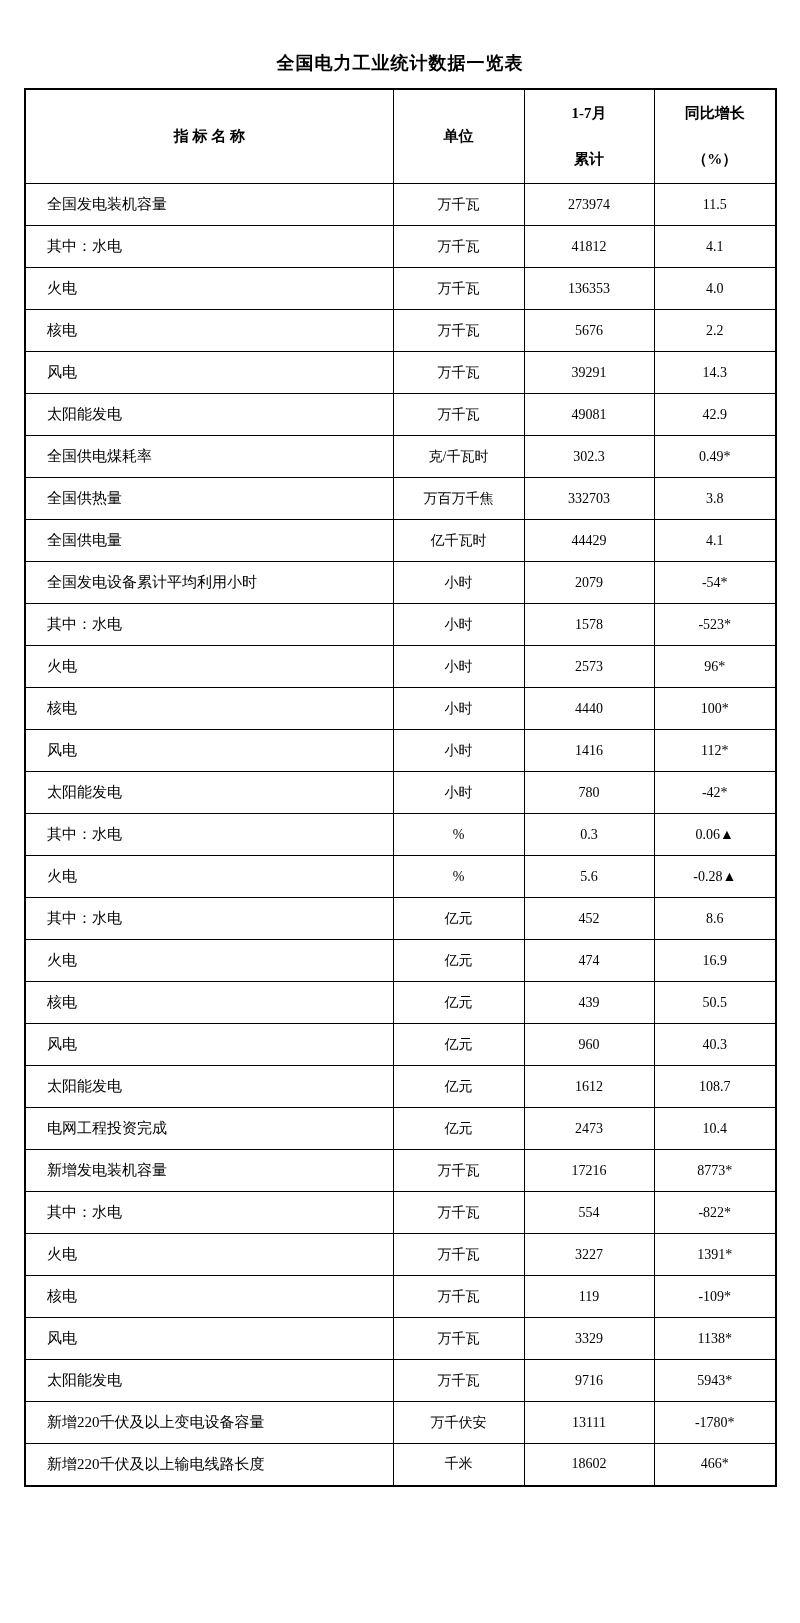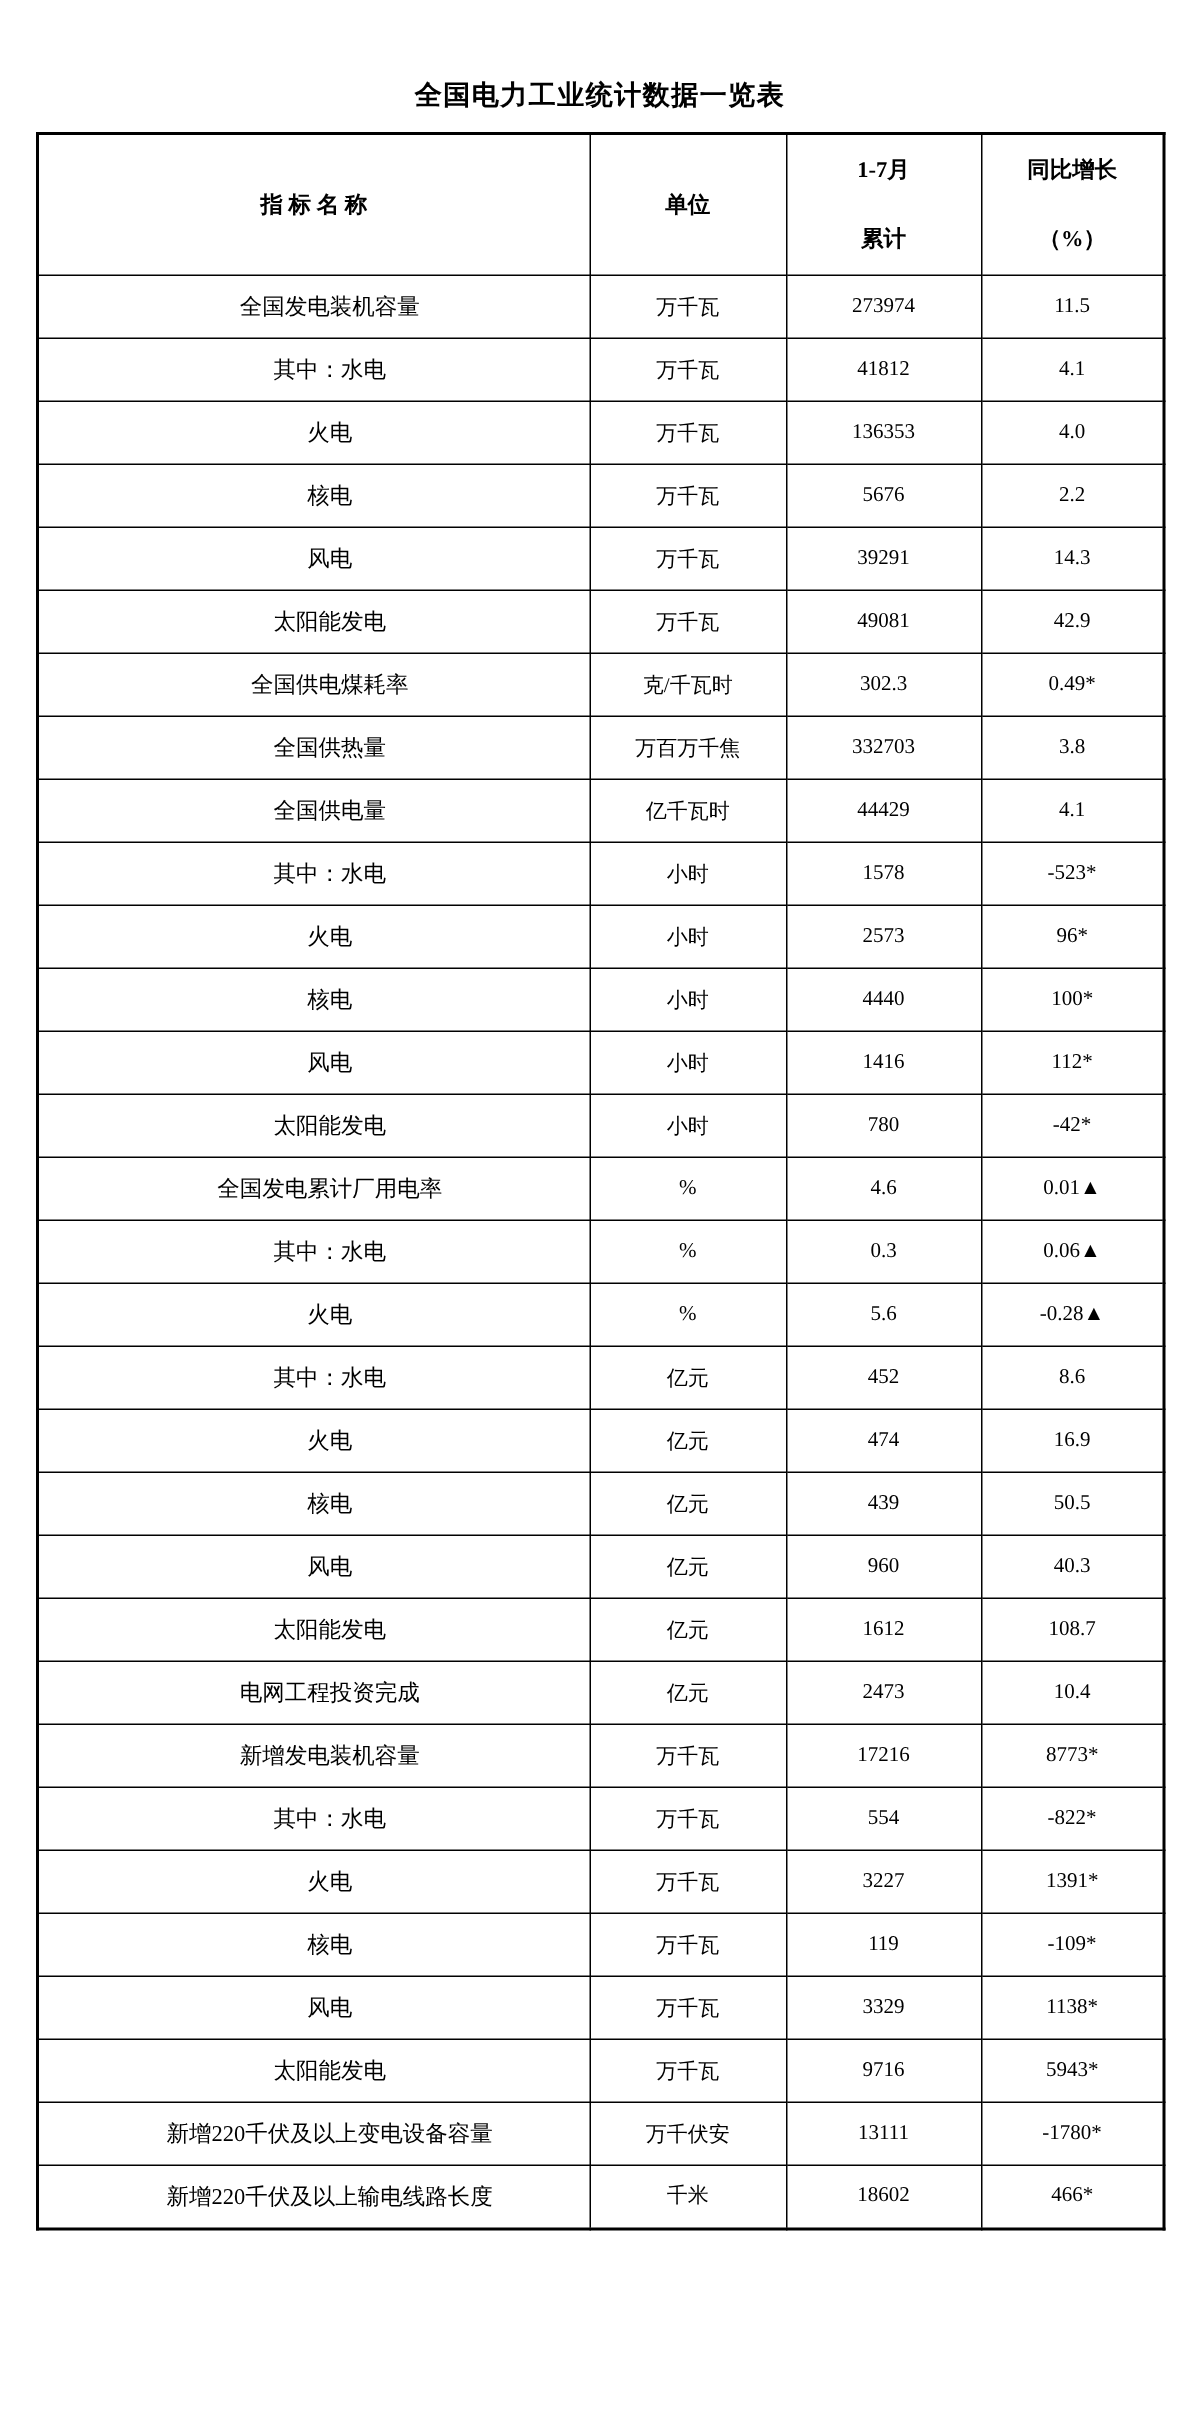--- a/index.html
+++ b/index.html
@@ -54,21 +54,21 @@
     justify-content: center;
     gap: 27px;
   }
   .stats-table tbody td {
     height: 42px;
     font-size: 14px;
     text-align: center;
     padding: 0;
   }
   .stats-table tbody td.cell-indicator {
-    text-align: center;
+    text-align: left;
     font-size: 15px;
     padding-left: 21px;
   }
   .cell-indicator.ind-0 { padding-left: 7px; }
   .cell-indicator.ind-1 { padding-left: 32px; }
   .cell-indicator.ind-2 { padding-left: 65px; }
 </style>
 </head>
 <body>
 
@@ -159,20 +159,26 @@
   </tr>
 
 
   <tr>
     <td class="cell-indicator ind-0">全国供电量</td>
     <td class="cell-unit">亿千瓦时</td>
     <td class="cell-value">44429</td>
     <td class="cell-growth">4.1</td>
   </tr>
 
+  <tr>
+    <td class="cell-indicator ind-0">全国发电设备累计平均利用小时</td>
+    <td class="cell-unit">小时</td>
+    <td class="cell-value">2079</td>
+    <td class="cell-growth">-54*</td>
+  </tr>
 
   <tr>
     <td class="cell-indicator ind-1">其中：水电</td>
     <td class="cell-unit">小时</td>
     <td class="cell-value">1578</td>
     <td class="cell-growth">-523*</td>
   </tr>
 
   <tr>
     <td class="cell-indicator ind-2">火电</td>
@@ -195,26 +201,20 @@
     <td class="cell-growth">112*</td>
   </tr>
 
   <tr>
     <td class="cell-indicator ind-2">太阳能发电</td>
     <td class="cell-unit">小时</td>
     <td class="cell-value">780</td>
     <td class="cell-growth">-42*</td>
   </tr>
 
-  <tr>
-    <td class="cell-indicator ind-0">全国发电累计厂用电率</td>
-    <td class="cell-unit">%</td>
-    <td class="cell-value">4.6</td>
-    <td class="cell-growth">0.01▲</td>
-  </tr>
 
   <tr>
     <td class="cell-indicator ind-1">其中：水电</td>
     <td class="cell-unit">%</td>
     <td class="cell-value">0.3</td>
     <td class="cell-growth">0.06▲</td>
   </tr>
 
   <tr>
     <td class="cell-indicator ind-2">火电</td>

